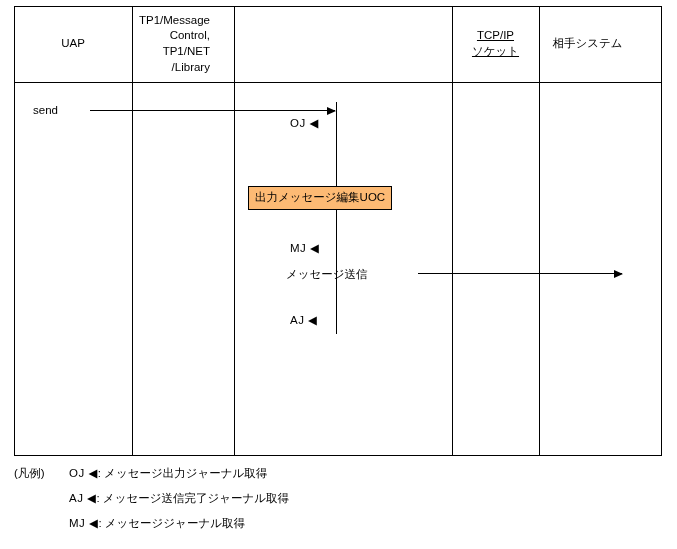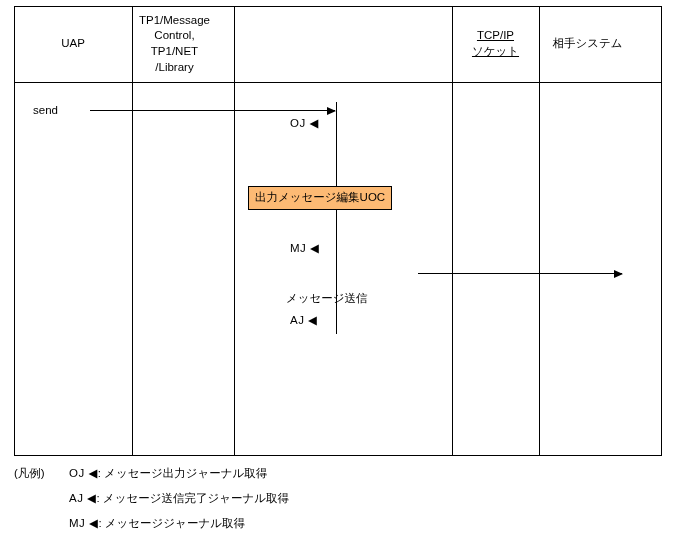--- a/index.html
+++ b/index.html
@@ -55,21 +55,21 @@
     display: flex;
     align-items: center;
     justify-content: center;
     text-align: center;
     font-size: 11.5px;
     line-height: 1.35;
     box-sizing: border-box;
   }
   .hcell.left {
     justify-content: flex-start;
-    text-align: center;
+    text-align: right;
     padding-left: 7px;
     align-items: center;
   }
   .hcell span { display: block; }
   
   .lifeline {
     position: absolute;
     width: 0;
     border-left: 1px solid #000000;
   }
@@ -176,21 +176,21 @@
   <div class="harrow" style="left:76px;top:104px;width:245px;"></div>
 
   <div class="lifeline" style="left:322px;top:96px;height:232px;"></div>
 
   <div class="jtag" style="left:276px;top:110px;">OJ ◀</div>
 
   <div class="uoc-box" style="left:234px;top:180px;">出力メッセージ編集UOC</div>
 
   <div class="jtag" style="left:276px;top:235px;">MJ ◀</div>
 
-  <div class="lbl" style="left:272px;top:261px;margin-top:24px;">メッセージ送信</div>
+  <div class="lbl" style="left:272px;top:261px;">メッセージ送信</div>
   <div class="harrow" style="left:404px;top:267px;width:204px;"></div>
 
   <div class="jtag" style="left:276px;top:307px;">AJ ◀</div>
 
 </div>
 
 <div class="legend">
   <div class="legend-title">(凡例)</div>
 
   <div class="legend-row" style="top:0px;">

